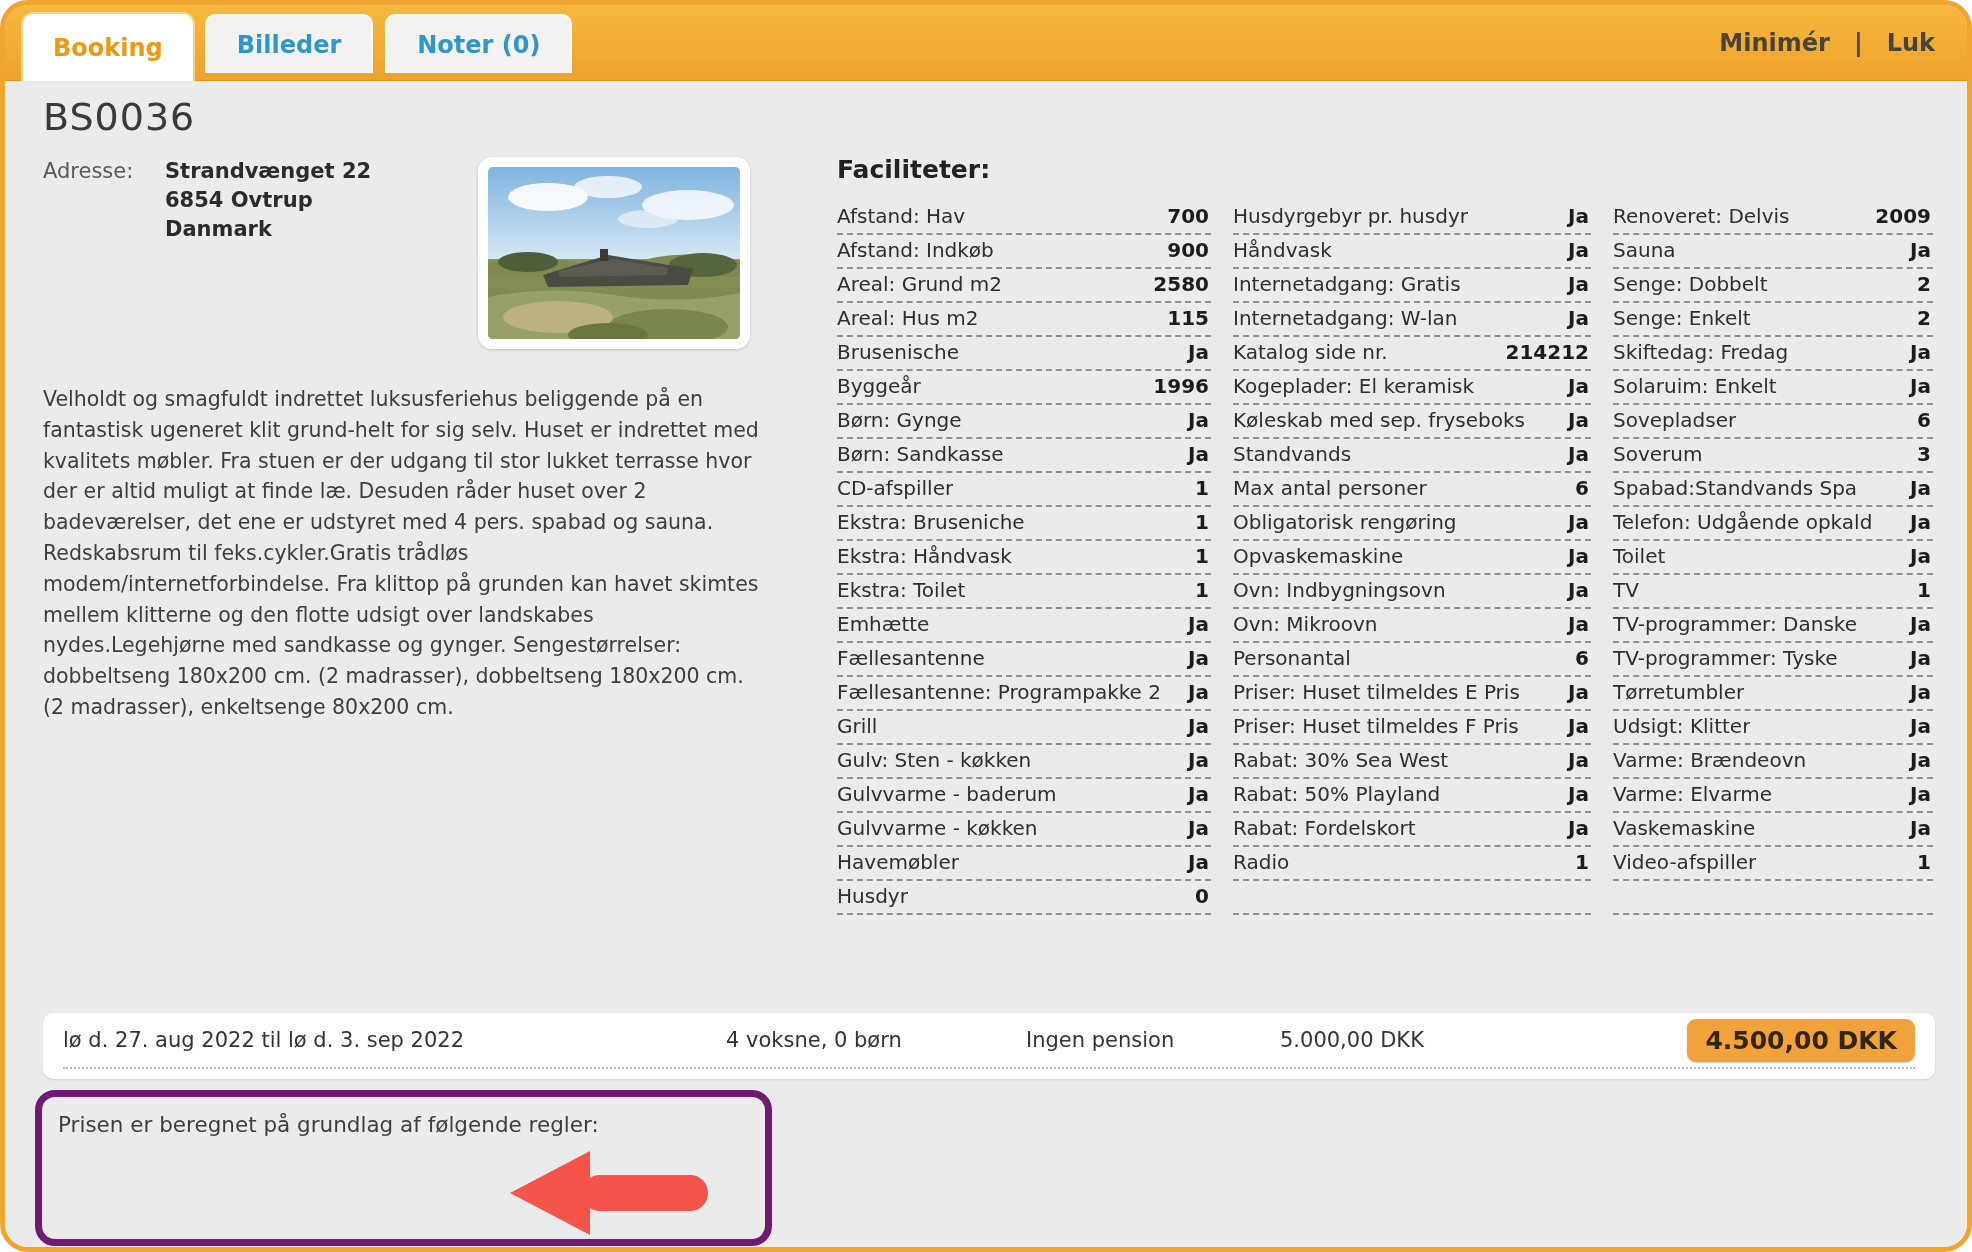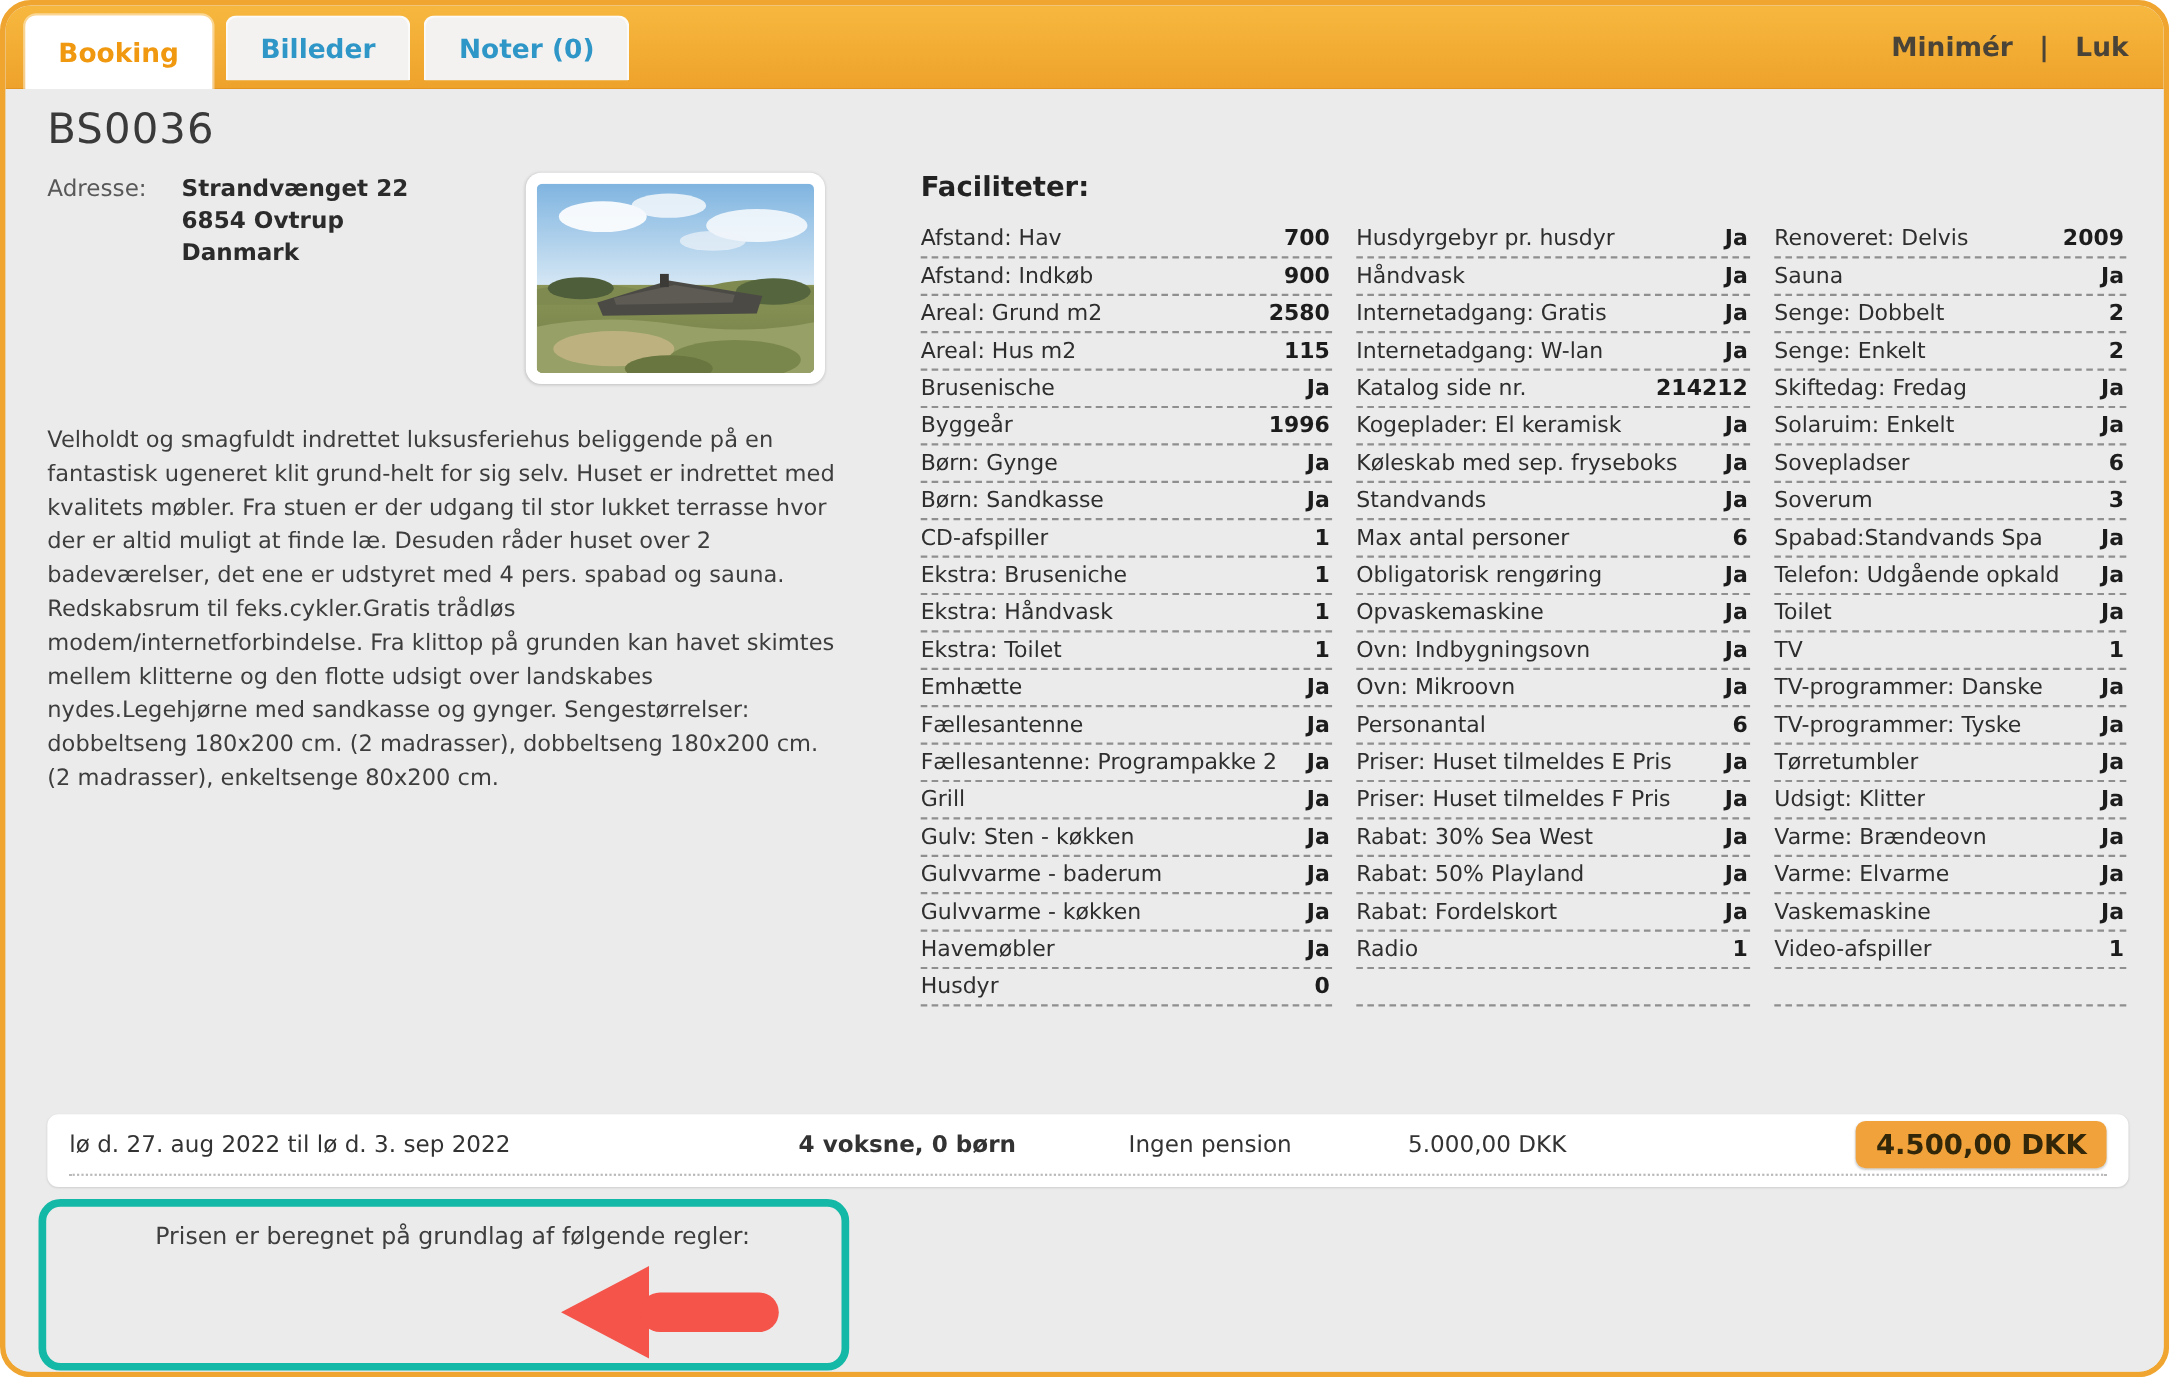--- a/index.html
+++ b/index.html
@@ -64,32 +64,32 @@
   .summary {
     position:absolute; left:38px; top:932px; width:1892px; height:66px;
     background:#fff; border-radius:10px; padding:0 20px;
     box-shadow:0 1px 2px rgba(0,0,0,.12);
   }
   .summary-row {
     display:flex; align-items:center; height:56px;
     border-bottom:2px dotted #b9b9b9; font-size:21px; color:#333;
   }
   .cell-period { width:663px; }
-  .cell-occupancy { width:300px;font-weight:bold; }
+  .cell-occupancy { width:300px; }
   .cell-pension { width:254px; }
   .cell-listprice { flex:1; }
   .price-pill {
     margin-left:auto; background:#f1a23a; color:#33270a;
     font-size:25px; font-weight:bold; padding:7px 18px; border-radius:9px;
     box-shadow:0 1px 2px rgba(0,0,0,.2); white-space:nowrap;
   }
   
   .rules-box {
     position:absolute; left:30px; top:1009px; width:737px; height:156px;
-    border:7px solid #14b8a6; border-radius:20px;text-align:center;
+    border:7px solid #701a75; border-radius:20px;
   }
   .rules-heading { margin:15px 0 0 16px; font-size:21.5px; color:#3e3e3e; }
   .rule-line { margin:26px 0 0 100px; font-size:21.5px; color:#3e3e3e; }
   .arrow-icon { position:absolute; left:468px; top:50px; }
 </style>
 </head>
 <body>
 
 <div class="window">
 

